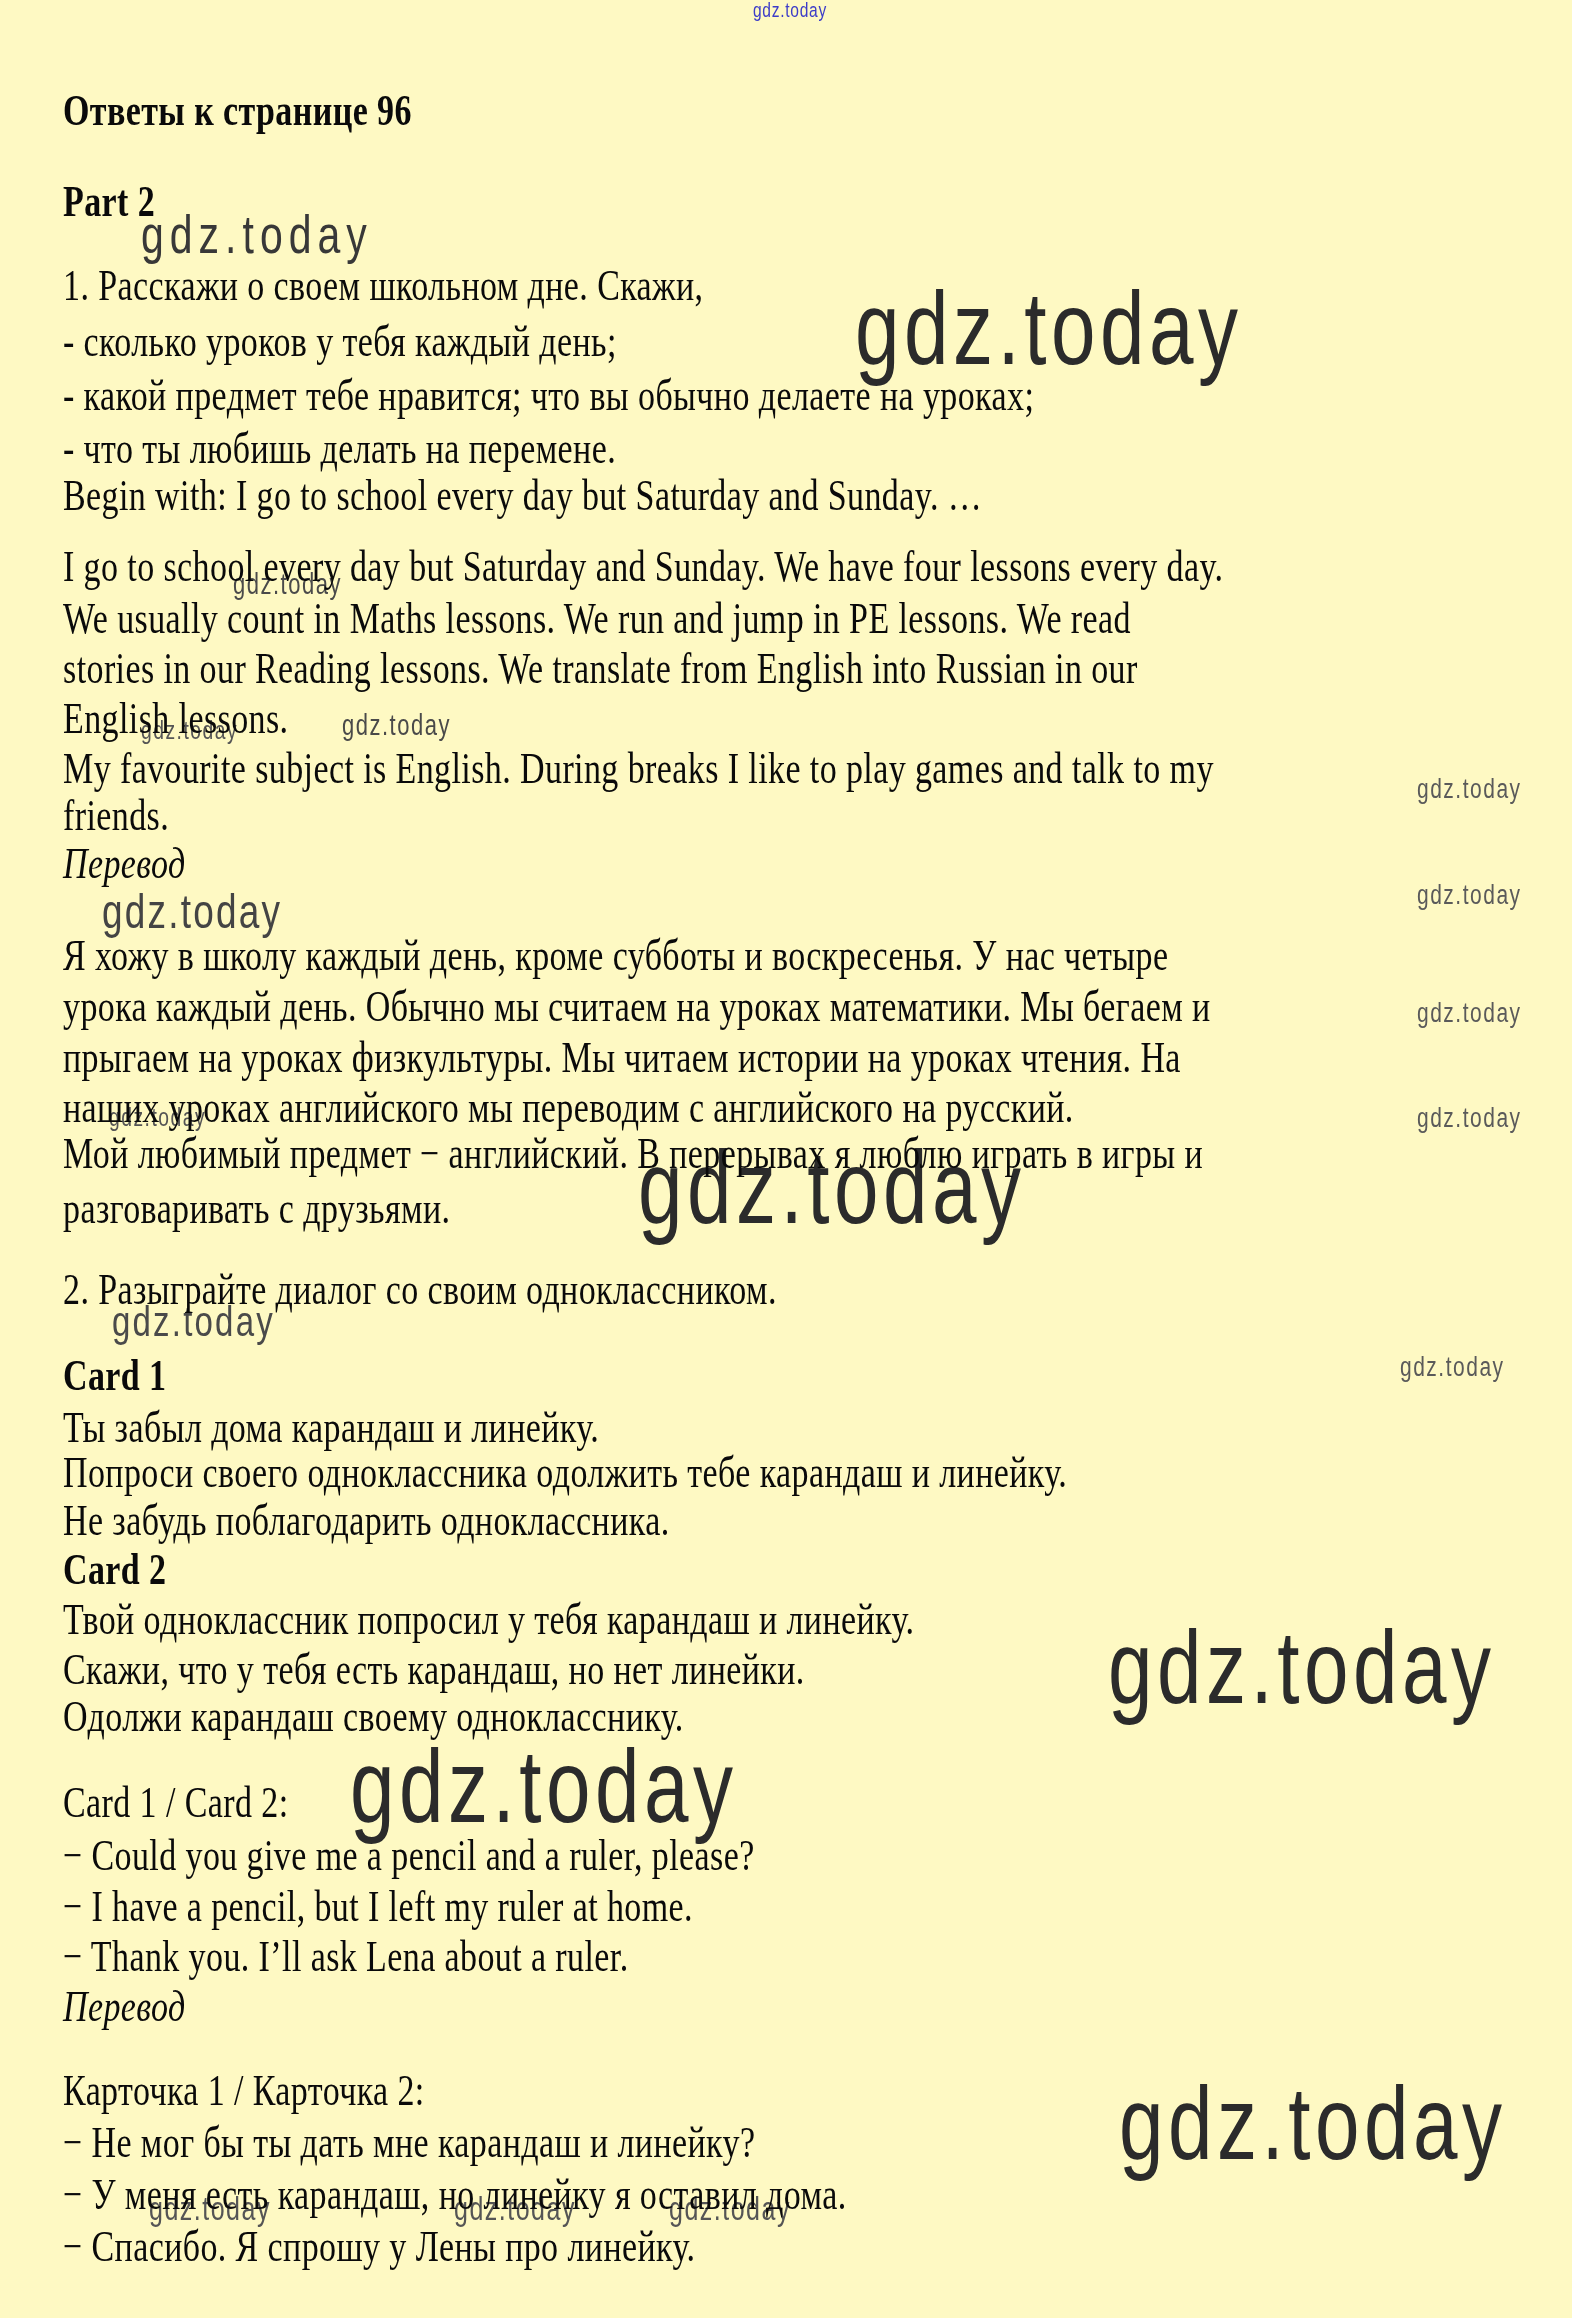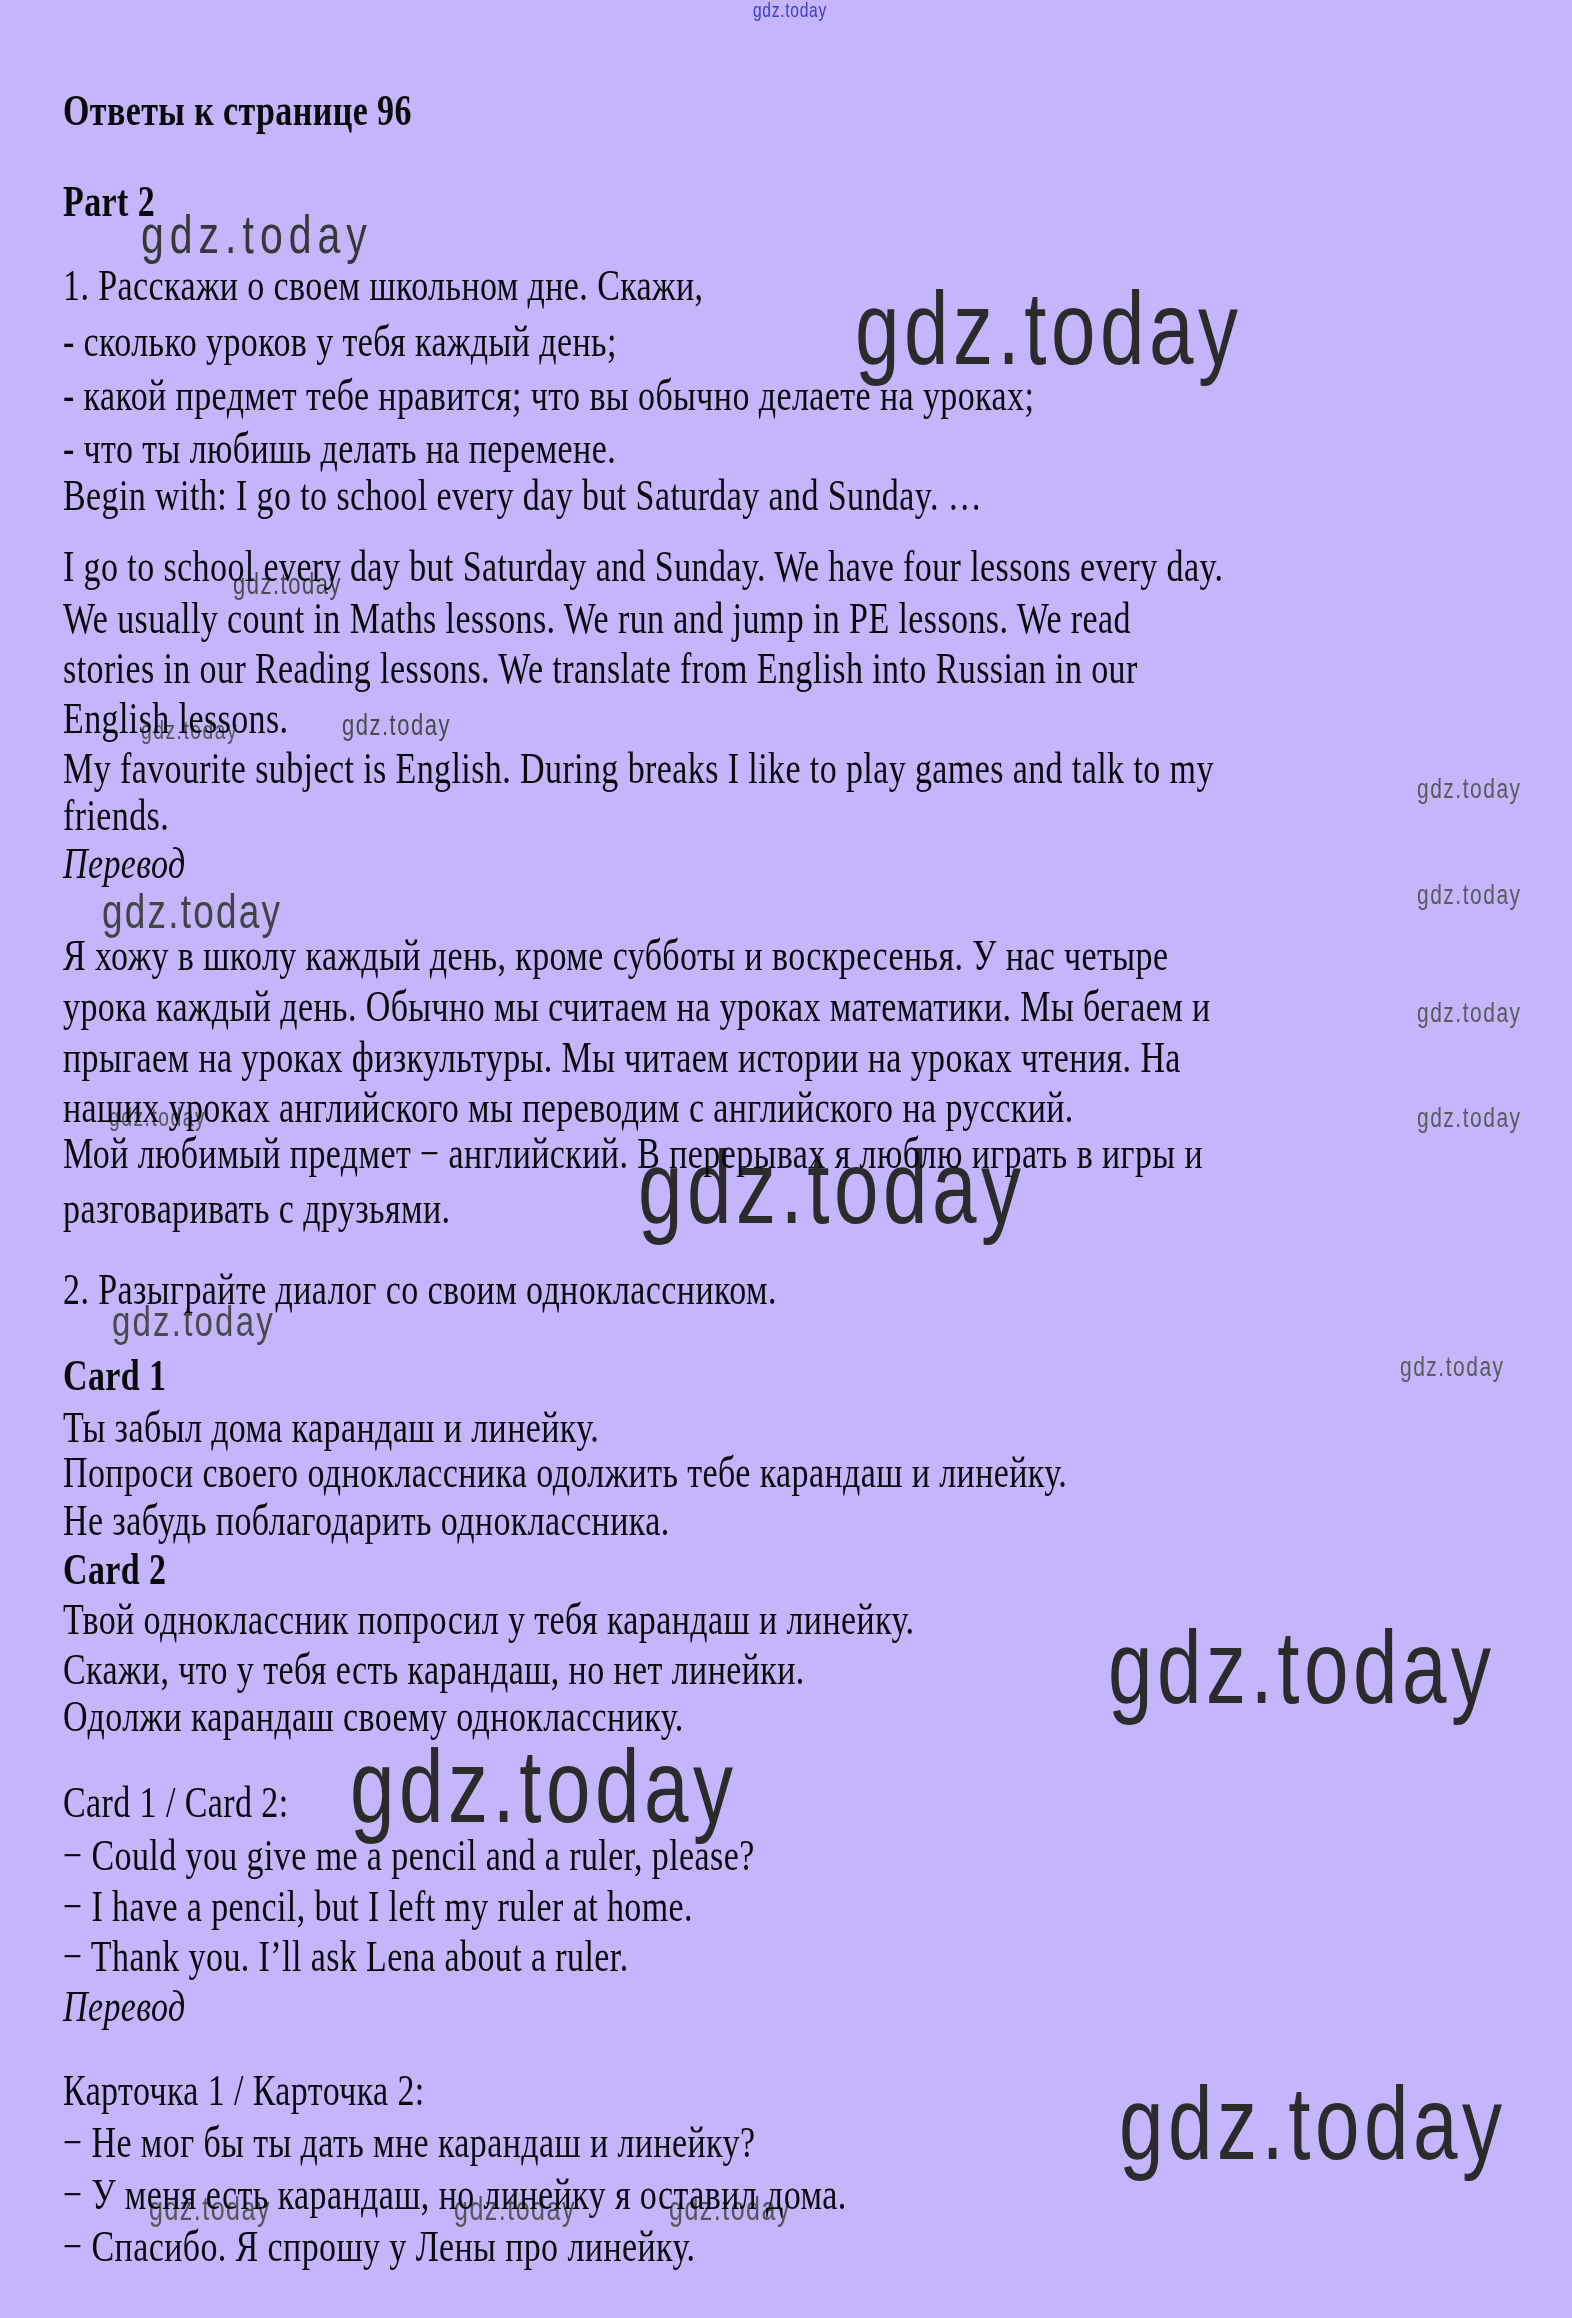--- a/index.html
+++ b/index.html
@@ -1,19 +1,19 @@
 <!DOCTYPE html>
 <html style="font-size:12px"><head>
 <meta charset="utf-8">
 <style>
   html,body{margin:0;padding:0;background:#e8e8e8;}
   .page{
     position:relative;
     width:1573px;height:2319px;
-    background:#c4b5fd;
+    background:#fef9c3;
     overflow:hidden;
     font-family:"Liberation Serif", serif;
   }
   .ln{
     position:absolute;
     left:63px;
     white-space:nowrap;
     color:#0a0a0a;
     font-size:34px;
     line-height:1.05;

